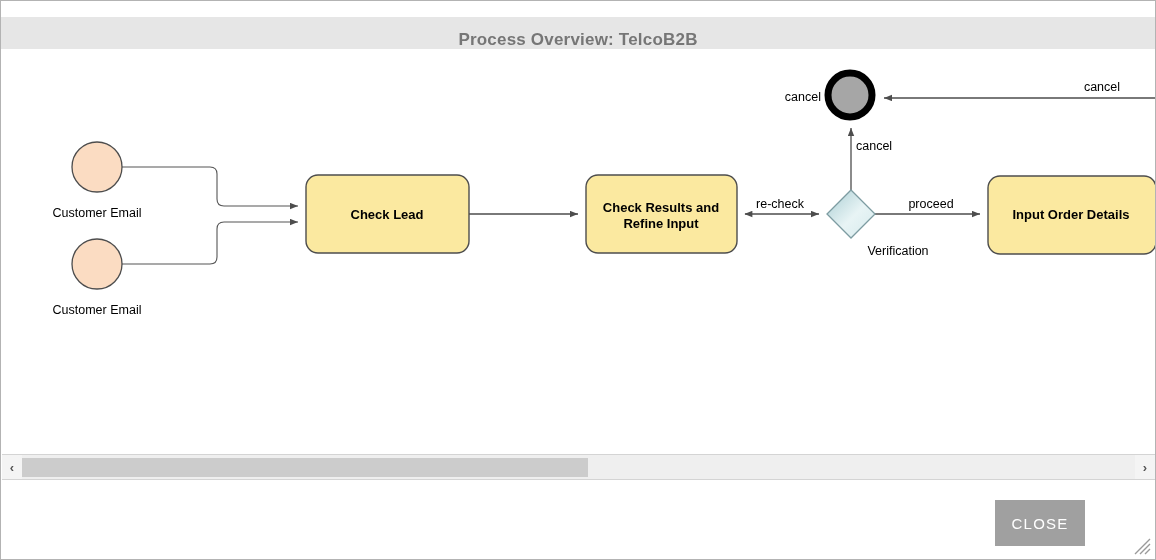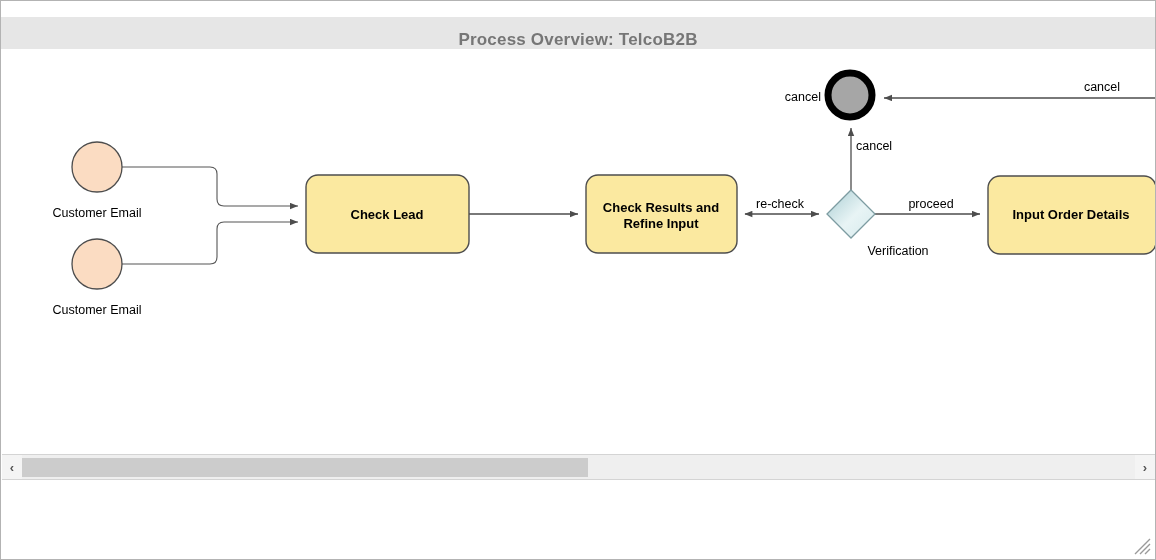--- a/index.html
+++ b/index.html
@@ -153,18 +153,19 @@
     </svg>
   </div>
 
   <div id="scrollbar">
     <div class="scroll-arrow" id="scroll-left">‹</div>
     <div id="scroll-thumb"></div>
     <div class="scroll-arrow" id="scroll-right">›</div>
   </div>
 
   <div id="footer">
+    <button id="close-button">CLOSE</button>
     <svg id="resize-grip" viewBox="0 0 18 18">
       <path d="M17,2 L2,17 M17,7 L7,17 M17,12 L12,17" stroke="#9a9a9a" stroke-width="1.4" fill="none"></path>
     </svg>
   </div>
 
 </div>
 
 </body></html>

